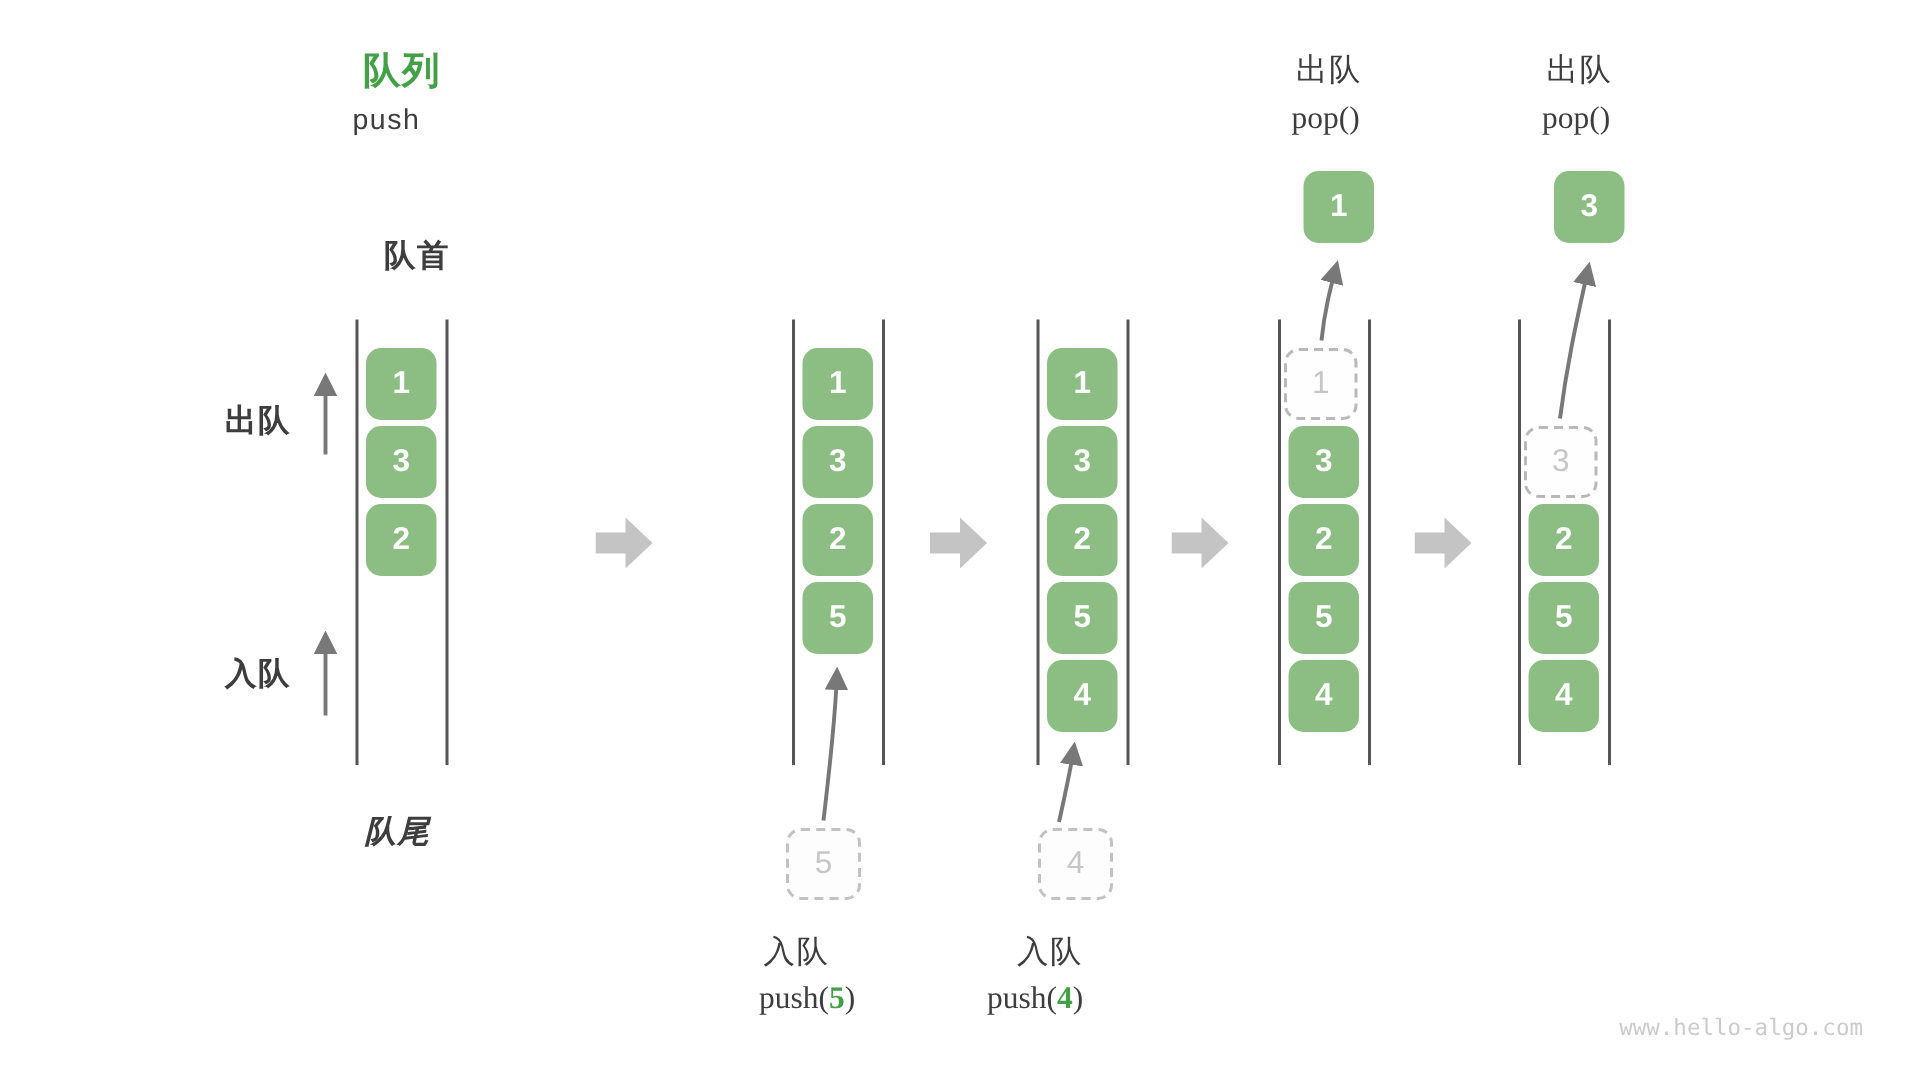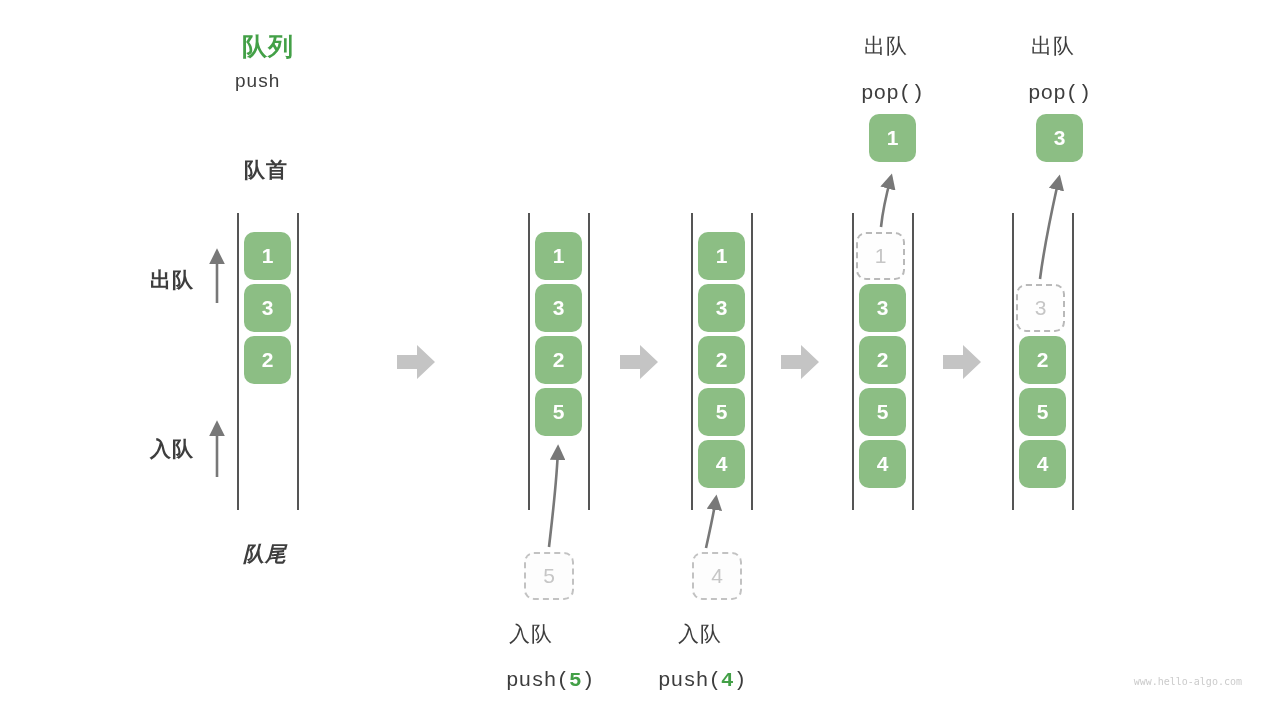--- a/index.html
+++ b/index.html
@@ -5,49 +5,49 @@
   html,body{margin:0;padding:0;background:#fff;}
   .canvas{
     position:relative;width:1280px;height:720px;background:#ffffff;overflow:hidden;
     font-family:"Liberation Sans", sans-serif;color:#3d3d3d;text-align:center;
   }
   .abs{position:absolute;}
   .title-zh{font-size:25px;font-weight:bold;color:#43a047;letter-spacing:1px;}
   .title-en{font-size:19px;color:#3d3d3d;letter-spacing:1px;}
   .zh-bold{font-size:21px;font-weight:bold;color:#3d3d3d;letter-spacing:1px;}
   .zh-reg{font-size:21px;font-weight:normal;color:#3d3d3d;letter-spacing:1px;}
-  .code{font-family:Liberation Mono, monospace;font-size:21px;color:#3d3d3d;margin-top:16px;}
+  .code{font-family:Liberation Serif, serif;font-size:21px;color:#3d3d3d;}
   .code .arg{color:#43a047;font-weight:bold;}
   .vline{width:2px;background:#555555;top:213px;height:297px;}
   .slot{
     width:47px;height:48px;border-radius:10px;background:#8cbe84;
     display:flex;align-items:center;justify-content:center;
     color:#ffffff;font-size:21px;font-weight:bold;
   }
   .slot.ghost{
     background:#fefefe;border:2px dashed #b9b9b9;color:#c6c6c6;font-weight:normal;
     width:45px;height:44px;
   }
   .staged{
     width:46px;height:44px;border-radius:10px;background:#fdfdfd;
     border:2px dashed #c2c2c2;display:flex;align-items:center;justify-content:center;
     color:#c6c6c6;font-size:21px;
   }
-  .watermark{font-family:"DejaVu Sans Mono", monospace;font-size:10px;color:#cbcbcb;}
+  .watermark{font-family:"DejaVu Sans Mono", monospace;font-size:15px;color:#cbcbcb;}
   svg{display:block;}
 </style>
 </head>
 <body>
 
 <div class="canvas">
 
   <div class="abs title-zh" style="left:242px;top:30px;">队列</div>
   <div class="abs title-en" style="left:235px;top:70px;">push</div>
 
-  <div class="abs zh-bold" style="left:244px;top:156px;">队首</div>
+  <div class="abs zh-bold" style="left:256px;top:156px;">队首</div>
   <div class="abs zh-bold" style="left:243px;top:540px;font-style:italic;">队尾</div>
   <div class="abs zh-bold" style="left:150px;top:266px;">出队</div>
   <div class="abs zh-bold" style="left:150px;top:435px;">入队</div>
 
   <svg class="abs" style="left:0;top:0;pointer-events:none;" width="1280" height="720">
     <defs>
       <marker id="ah" markerWidth="6" markerHeight="6" refX="4.6" refY="3" orient="auto">
         <path d="M0,0 L6,3 L0,6 Z" fill="#787878"></path>
       </marker>
     </defs>

